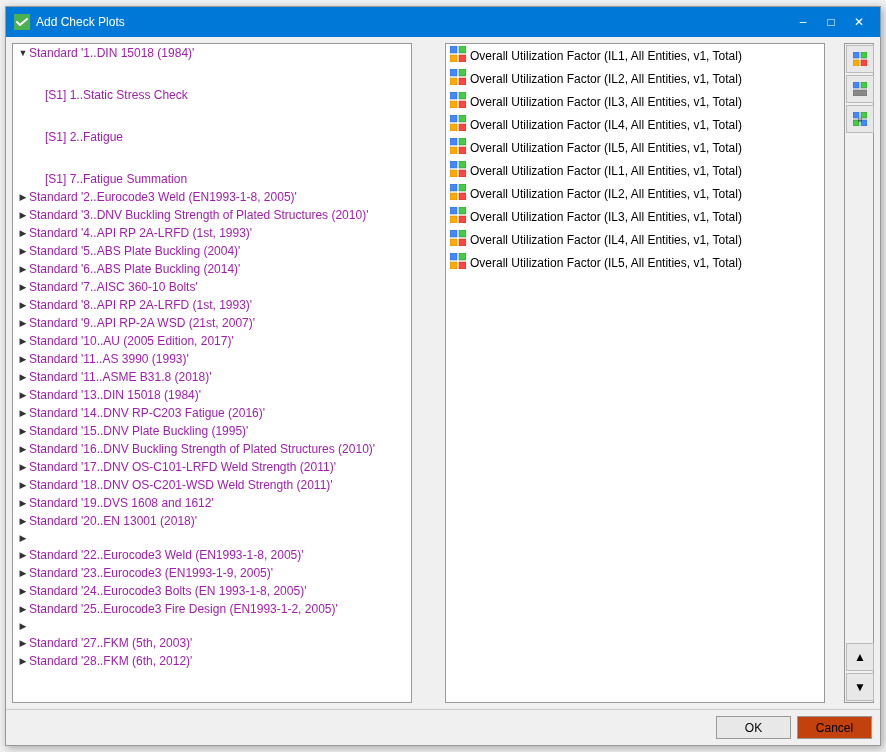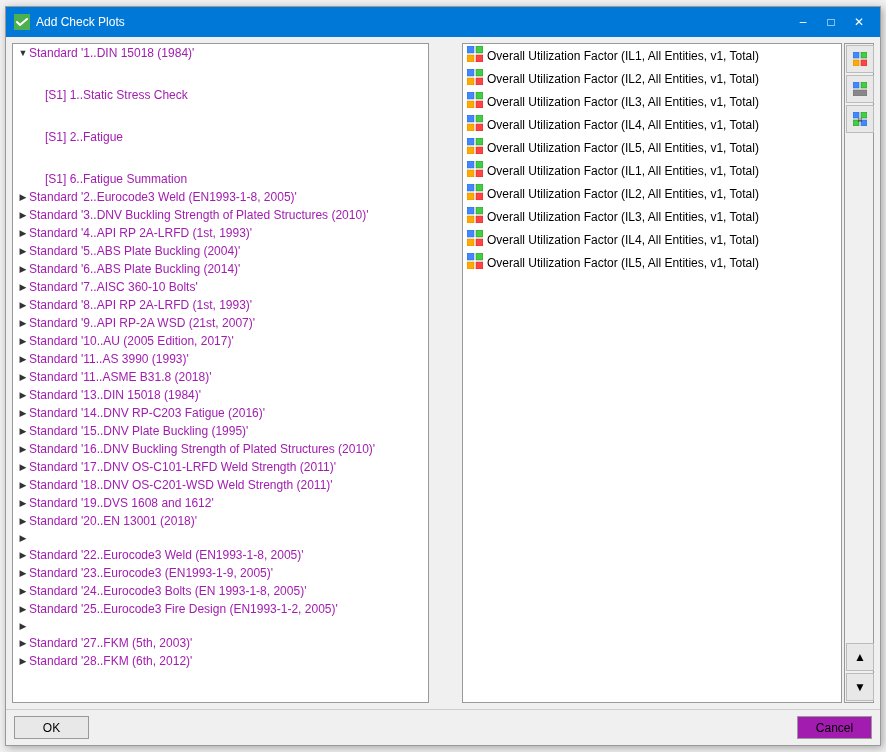--- a/index.html
+++ b/index.html
@@ -102,21 +102,21 @@
       flex-shrink: 0;
     }
     .tree-label {
       font-size: 12px;
       color: #a21caf;
     }
     .tree-item.level-0 { padding-left: 4px; }
     .tree-item.level-1 { padding-left: 20px; margin-top: 24px; }
     .right-panel {
       display: flex;
-      gap: 2px;
+      gap: 19px;
       flex-shrink: 0;
       padding-left: 29px;
     }
     .right-list-panel {
       width: 380px;
       background: white;
       border: 1px solid #999;
       overflow-y: auto;
     }
     .right-item {
@@ -148,30 +148,30 @@
       align-items: center;
       justify-content: center;
       cursor: pointer;
       font-size: 12px;
     }
     .toolbar-spacer { flex: 1; }
     .bottom-bar {
       height: 36px;
       display: flex;
       align-items: center;
-      justify-content: space-between;
+      justify-content: flex-end;
       padding: 12px 8px;
       gap: 6px;
       flex-shrink: 0;
       border-top: 1px solid #ccc;
     }
     .dialog-btn {
       width: 75px;
       height: 23px;
-      background: #a21caf;
+      background: #c2410c;
       border: 1px solid #999;
       cursor: pointer;
       font-size: 12px;
       display: flex;
       align-items: center;
       justify-content: center;
     }
     .dialog-btn.primary {
       background: #e8e8e8;
     }
@@ -212,21 +212,21 @@
           <div class="tree-item level-1">
             <span class="tree-arrow"></span>
             <span class="tree-label">[S1] 1..Static Stress Check</span>
           </div>
           <div class="tree-item level-1">
             <span class="tree-arrow"></span>
             <span class="tree-label">[S1] 2..Fatigue</span>
           </div>
           <div class="tree-item level-1">
             <span class="tree-arrow"></span>
-            <span class="tree-label">[S1] 6..Fatigue Summation</span>
+            <span class="tree-label">[S1] 7..Fatigue Summation</span>
           </div>
           <div class="tree-item level-0">
             <span class="tree-arrow">▶</span>
             <span class="tree-label">Standard '2..Eurocode3 Weld (EN1993-1-8, 2005)'</span>
           </div>
           <div class="tree-item level-0">
             <span class="tree-arrow">▶</span>
             <span class="tree-label">Standard '3..DNV Buckling Strength of Plated Structures (2010)'</span>
           </div>
           <div class="tree-item level-0">

